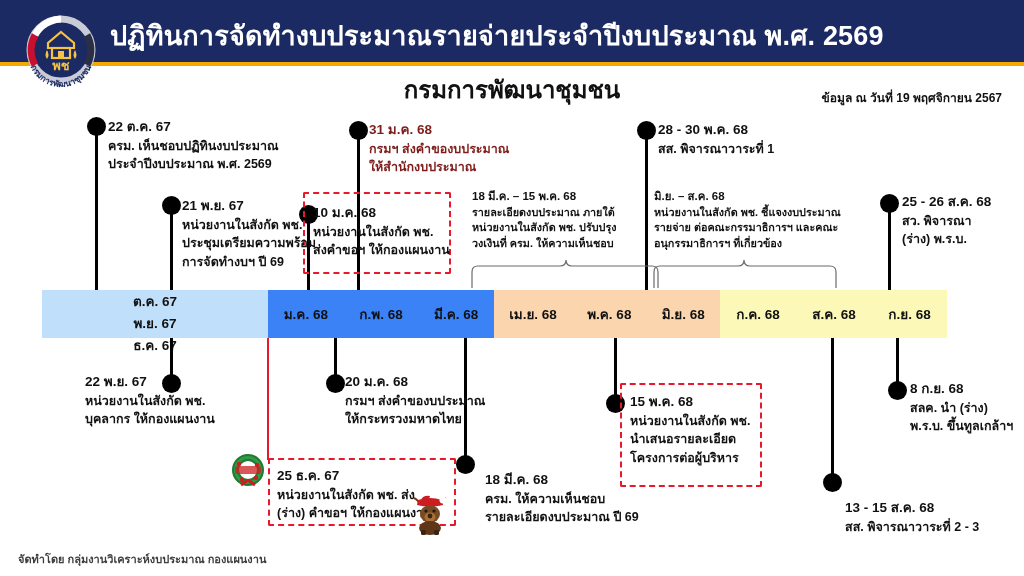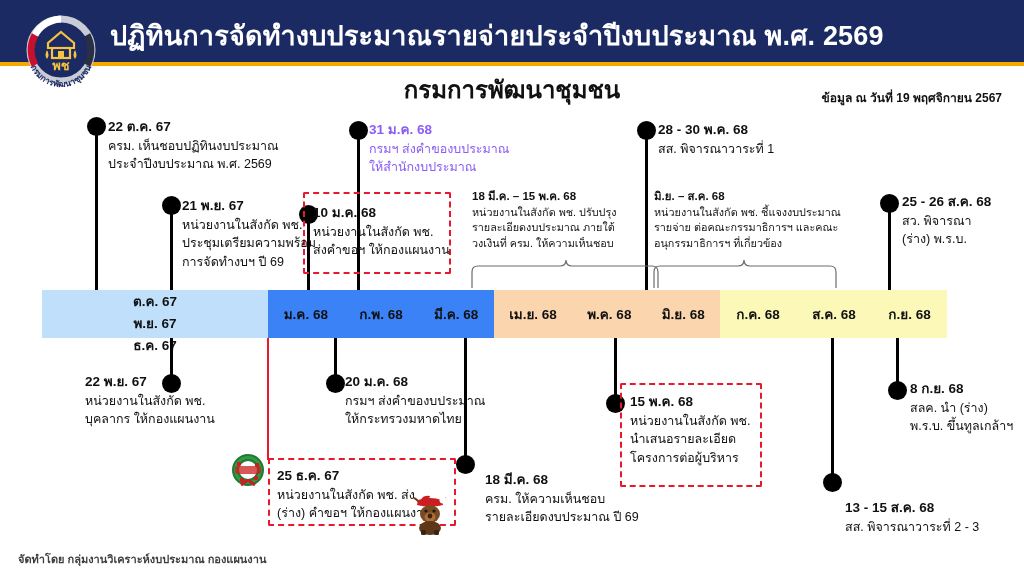--- a/index.html
+++ b/index.html
@@ -62,24 +62,24 @@
   .stem{ position:absolute; background:#000; width:3px; }
   .stem.red{ background:#e8192c; width:2px; }
   .dot{
     position:absolute; width:19px; height:19px; border-radius:50%;
     background:#000;
   }
 
   
   .note{ position:absolute; color:#111; }
   .note .date{ font-size:13.5px; font-weight:bold; line-height:1.45; white-space:nowrap; }
-  .note .body{ font-size:12.5px; font-weight:normal; line-height:1.5; }
+  .note .body{ font-size:12.5px; font-weight:bold; line-height:1.5; }
   .note.small .date{ font-size:11.5px; }
   .note.small .body{ font-size:10.8px; line-height:1.45; }
-  .note.pink .date, .note.pink .body{ color:#8b5cf6; }
+  .note.pink .date, .note.pink .body{ color:#7f1d1d; }
 
   .dashbox{
     position:absolute;
     border:2px dashed #e8192c;
     border-radius:2px;
   }
 
   
   .brace{ position:absolute; }
 
@@ -221,22 +221,22 @@
   </div>
 
   <div class="note pink" style="left:369px; top:120px; width:200px;">
     <div class="date">31 ม.ค. 68</div>
     <div class="body">กรมฯ ส่งคำของบประมาณ</div>
     <div class="body">ให้สำนักงบประมาณ</div>
   </div>
 
   <div class="note small" style="left:472px; top:188px; width:180px;">
     <div class="date">18 มี.ค. – 15 พ.ค. 68</div>
+    <div class="body">รายละเอียดงบประมาณ ภายใต้</div>
     <div class="body">หน่วยงานในสังกัด พช. ปรับปรุง</div>
-    <div class="body">รายละเอียดงบประมาณ ภายใต้</div>
     <div class="body">วงเงินที่ ครม. ให้ความเห็นชอบ</div>
   </div>
 
   <div class="note" style="left:658px; top:120px; width:215px;">
     <div class="date">28 - 30 พ.ค. 68</div>
     <div class="body">สส. พิจารณาวาระที่ 1</div>
   </div>
 
   <div class="note small" style="left:654px; top:188px; width:210px;">
     <div class="date">มิ.ย. – ส.ค. 68</div>

